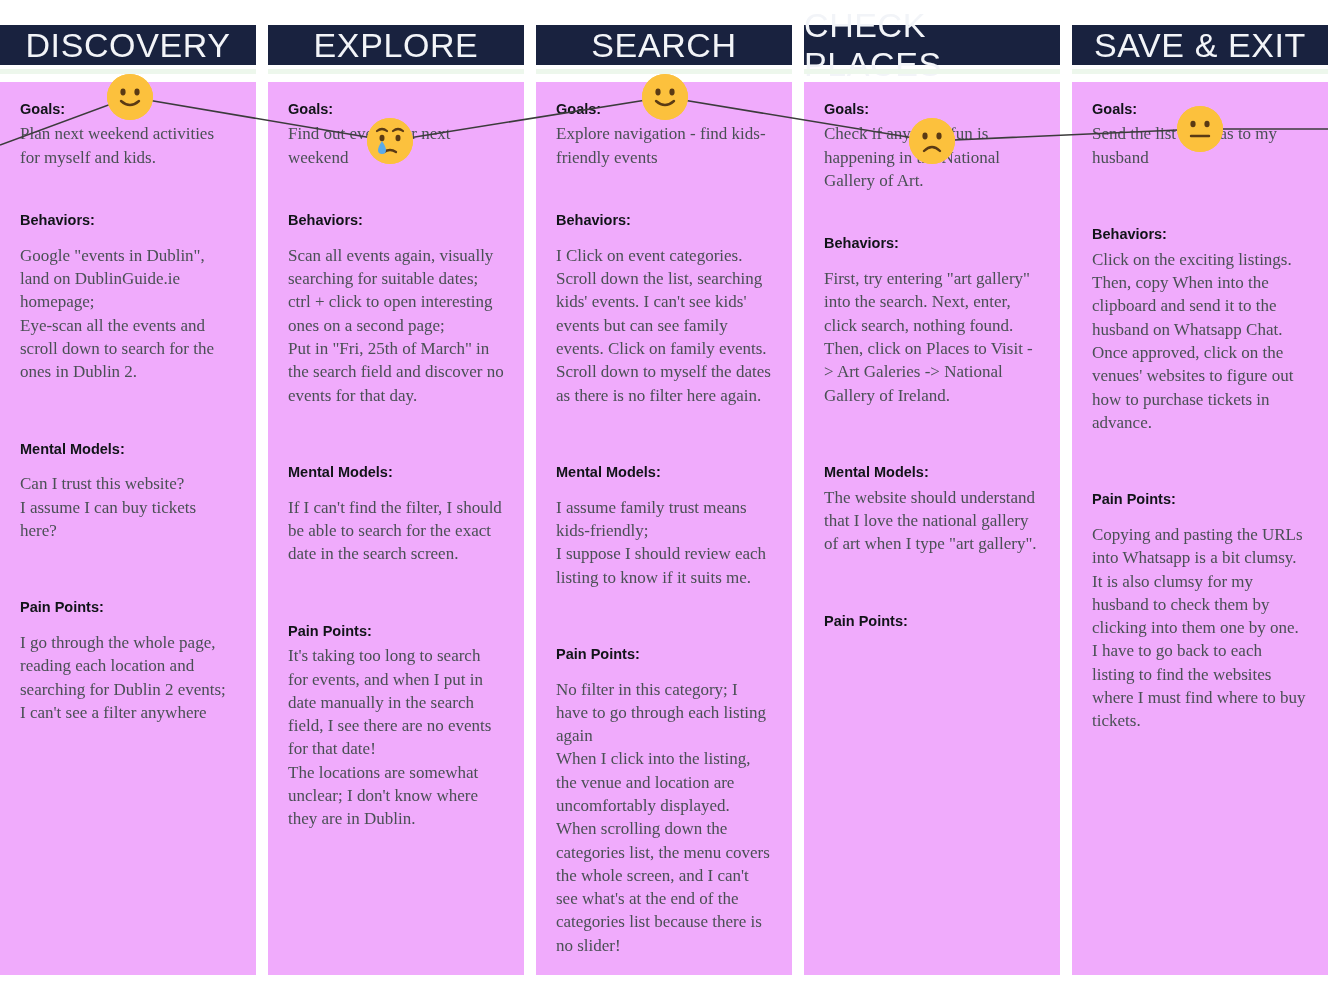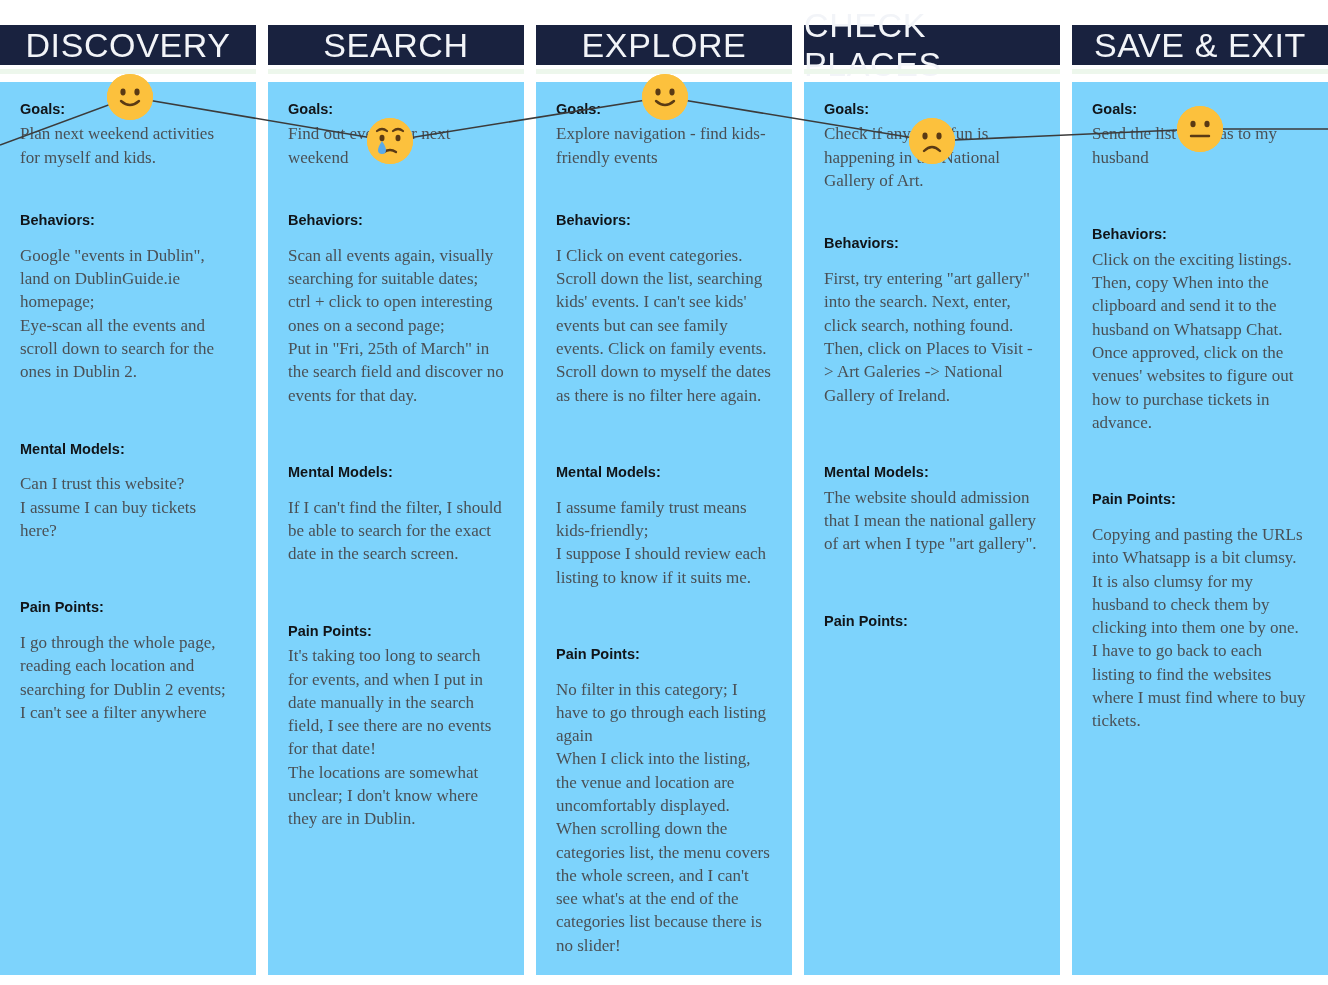--- a/index.html
+++ b/index.html
@@ -80,21 +80,21 @@
   
   .content-row {
     display: flex;
     gap: 12px;
     margin-top: 8px;
     flex: 1 1 auto;
     padding-bottom: 10px;
   }
   .stage-column {
     flex: 1 1 0;
-    background: #7dd3fc;
+    background: #f0abfc;
     padding: 18px 20px 18px 20px;
     box-sizing: border-box;
     overflow: hidden;
   }
   .section-label {
     font-size: 14.5px;
     font-weight: bold;
     color: #111418;
     margin: 0 0 6px 0;
     line-height: 1.3;
@@ -116,24 +116,24 @@
 </head>
 <body>
 
 <div id="journey-map">
 
   <div class="stage-header-row">
     <div class="stage-header">
         <span>DISCOVERY</span>
       </div>
     <div class="stage-header">
+        <span>EXPLORE</span>
+      </div>
+    <div class="stage-header">
         <span>SEARCH</span>
-      </div>
-    <div class="stage-header">
-        <span>EXPLORE</span>
       </div>
     <div class="stage-header">
         <span>CHECK PLACES</span>
       </div>
     <div class="stage-header">
         <span>SAVE &amp; EXIT</span>
       </div>
   </div>
 
   <div class="emotion-band-row">
@@ -268,21 +268,21 @@
         <div class="section-label label-gap-sm">Goals:</div>
         <div class="section-body gap-lg">Check if anything fun is happening in the National Gallery of Art.</div>
       </div>
       <div class="section-block">
         <div class="section-label label-gap-md">Behaviors:</div>
         <div class="section-body gap-xl">First, try entering "art gallery" into the search. Next, enter, click search, nothing found.
 Then, click on Places to Visit -&gt; Art Galeries -&gt; National Gallery of Ireland.</div>
       </div>
       <div class="section-block">
         <div class="section-label label-gap-sm">Mental Models:</div>
-        <div class="section-body gap-xl">The website should admission that I mean the national gallery of art when I type "art gallery".</div>
+        <div class="section-body gap-xl">The website should understand that I love the national gallery of art when I type "art gallery".</div>
       </div>
       <div class="section-block">
         <div class="section-label label-gap-md">Pain Points:</div>
       </div>
     </div>
 
     <div class="stage-column">
       <div class="section-block">
         <div class="section-label label-gap-sm">Goals:</div>
         <div class="section-body gap-xl">Send the list of ideas to my husband</div>

